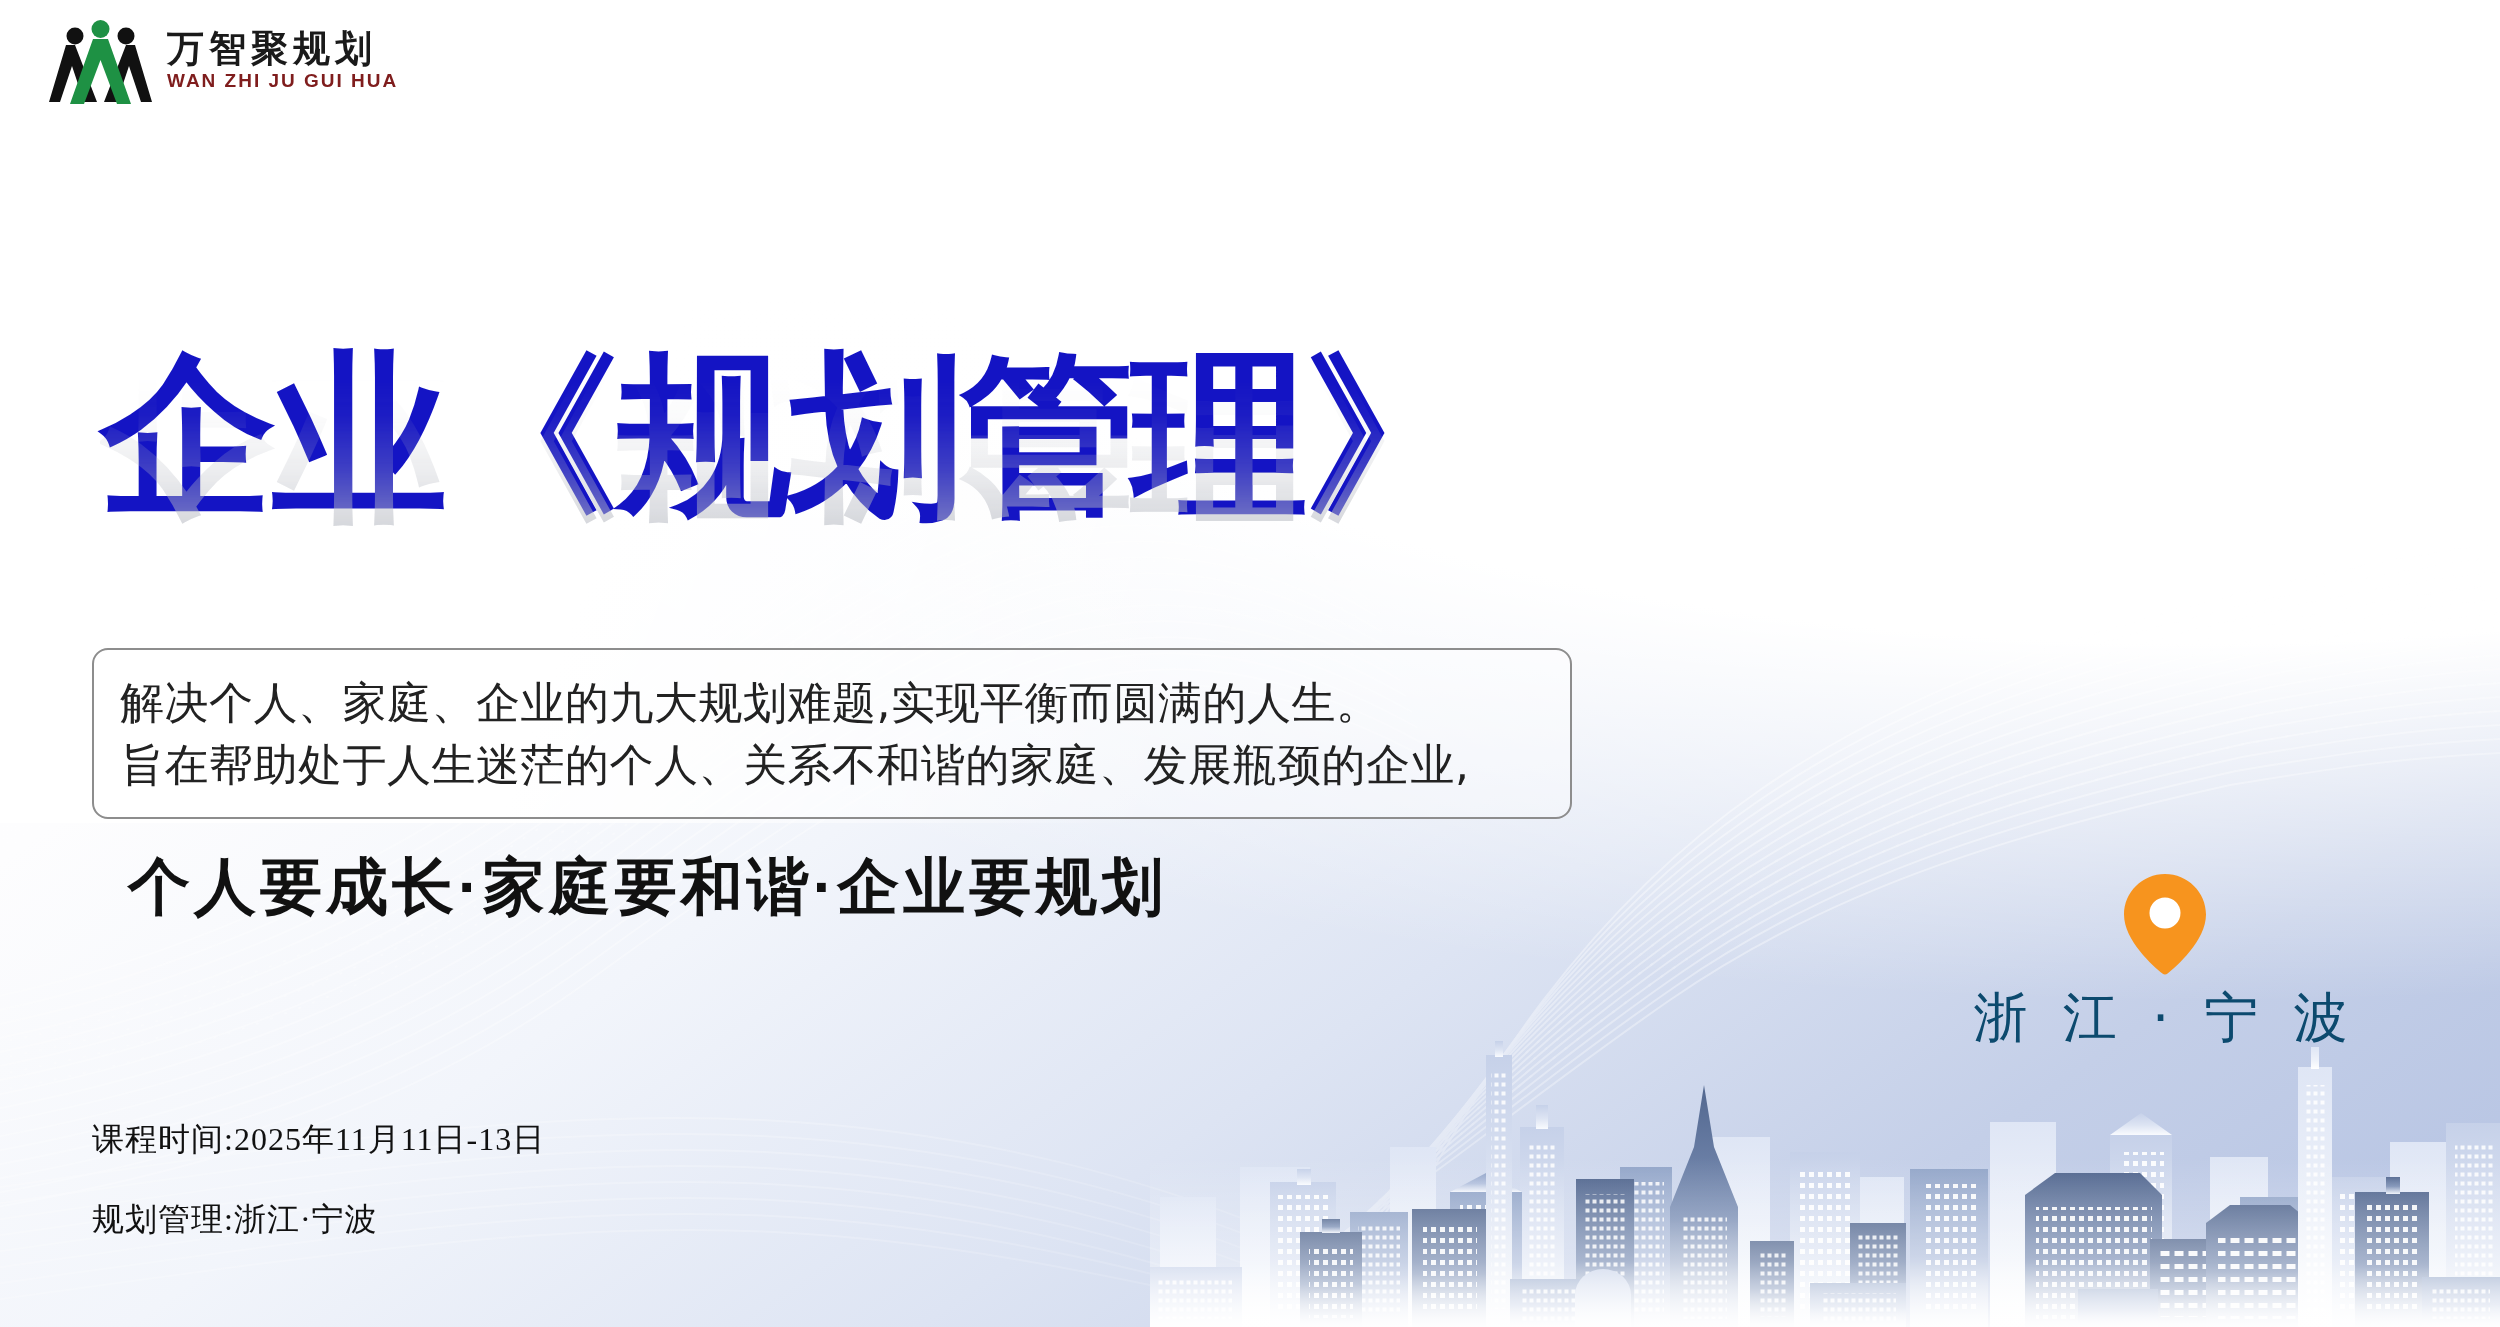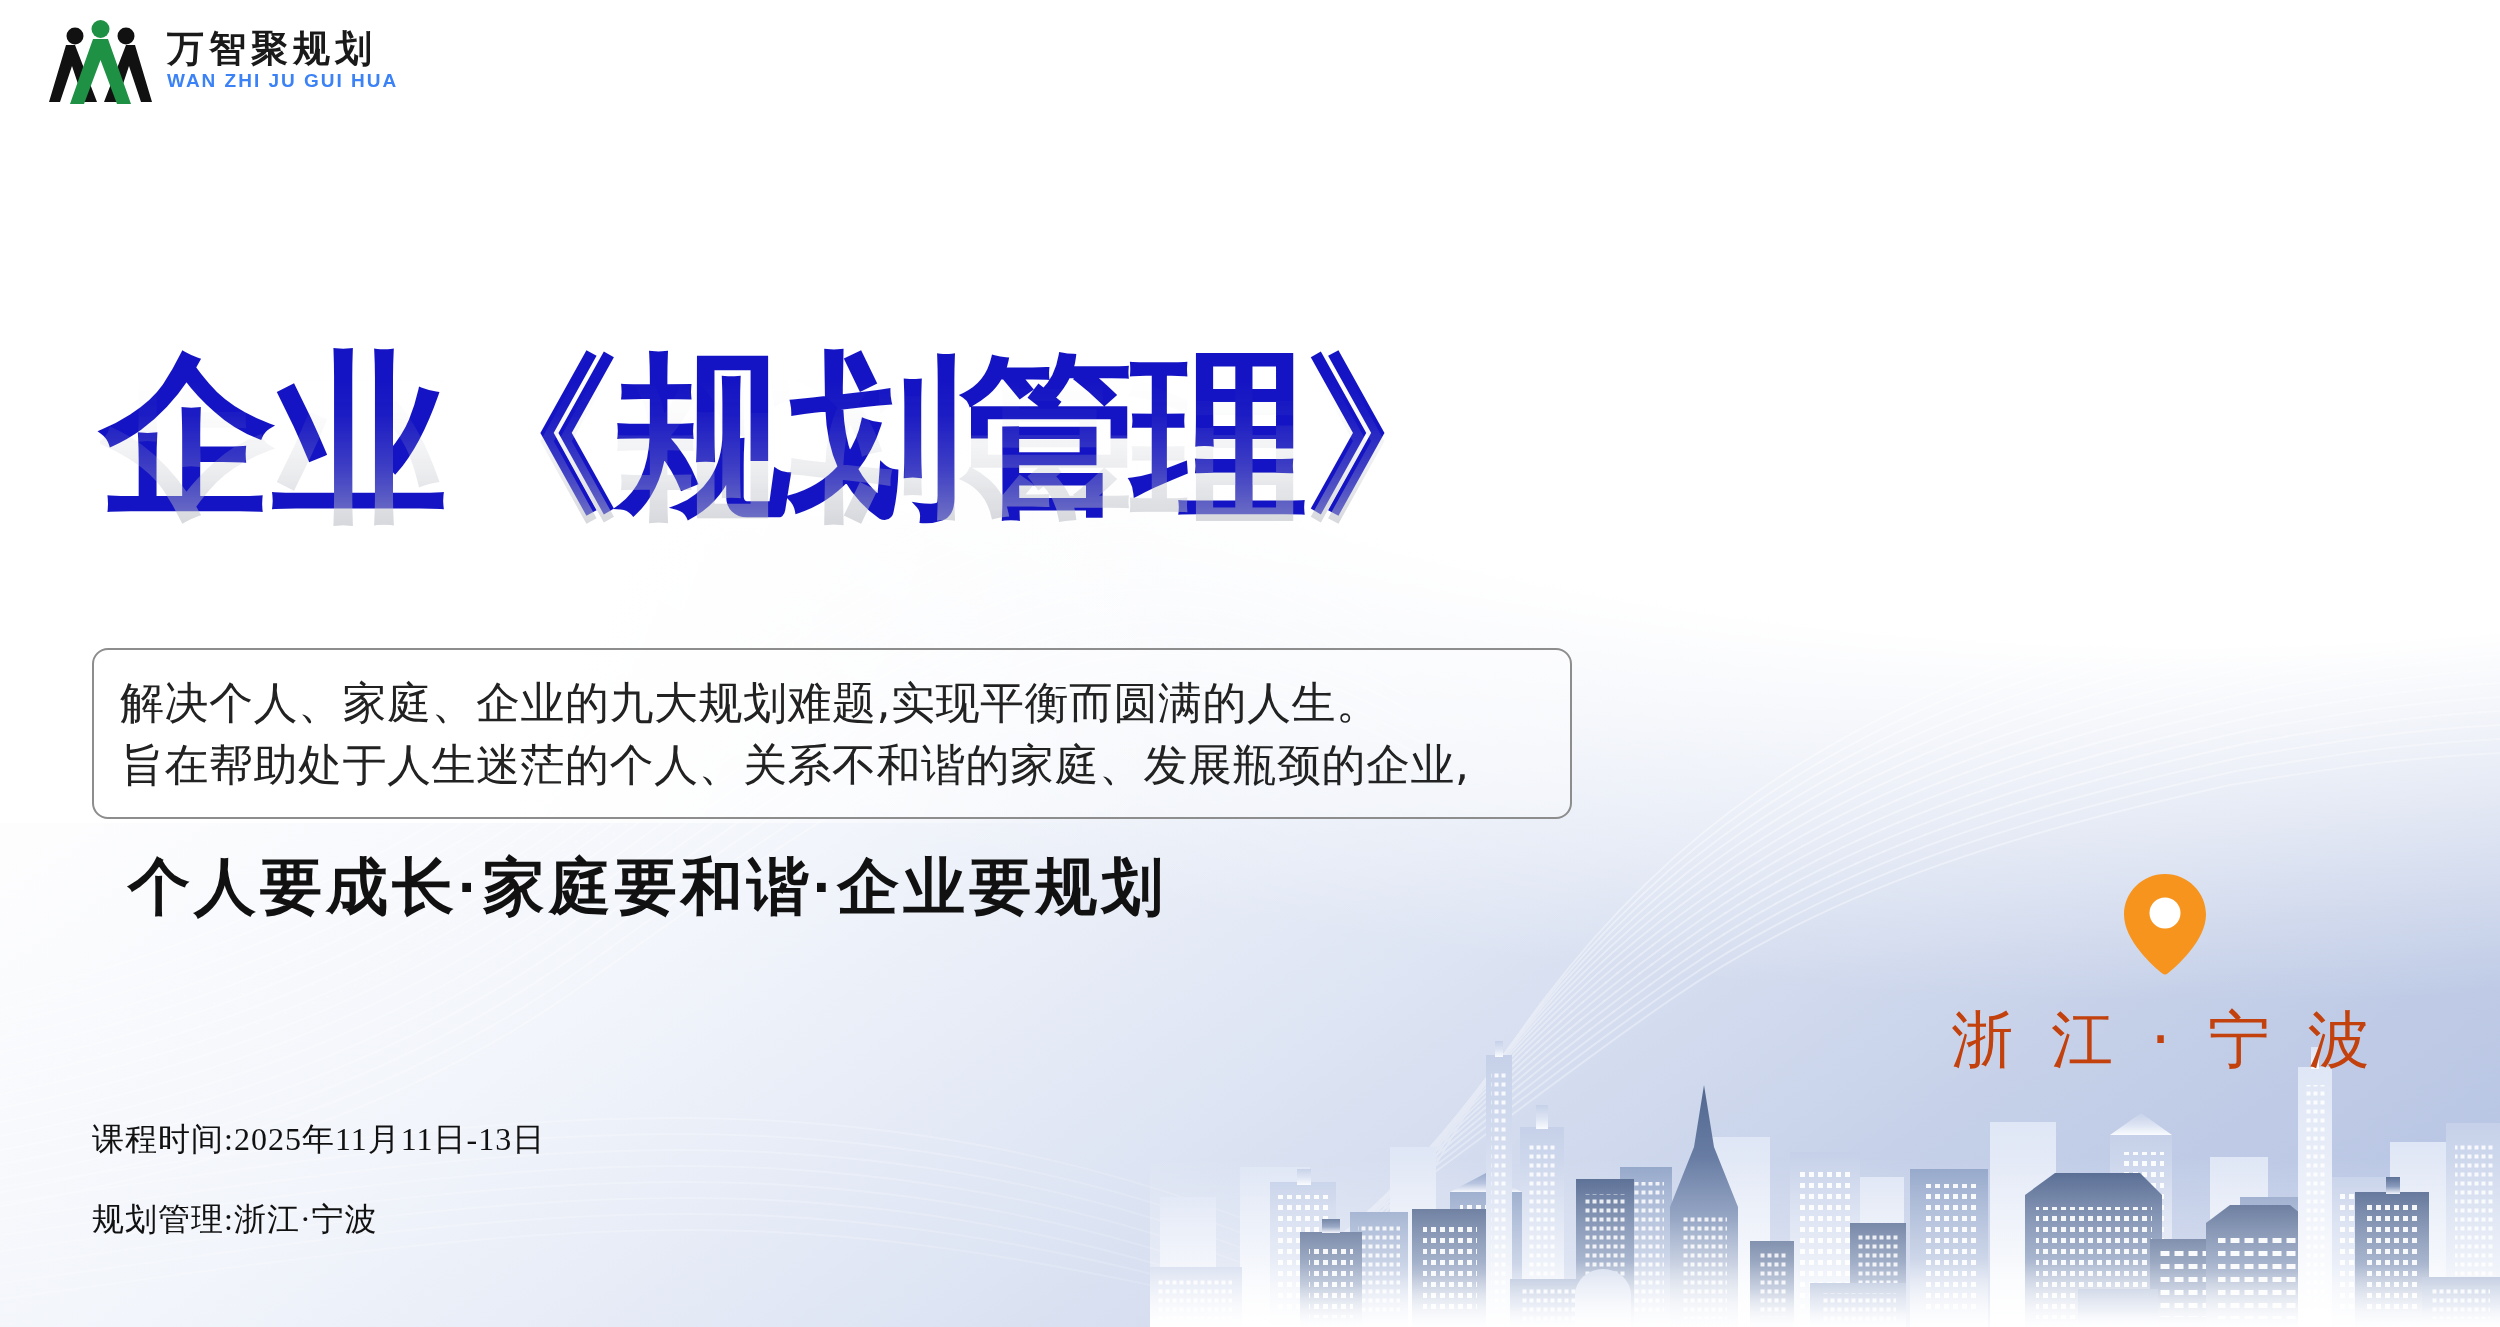--- a/index.html
+++ b/index.html
@@ -37,21 +37,21 @@
     z-index:40;
   }
   .logo-mark{width:105px;height:92px;flex:none;}
   .logo-words{display:flex;flex-direction:column;justify-content:center;}
   .logo-cn{
     font-family:"DejaVu Serif","Liberation Serif",serif;
     font-size:37px;color:#1a1a1a;letter-spacing:5px;font-weight:600;line-height:1.12;
   }
   .logo-en{
     font-family:"Liberation Sans",sans-serif;
-    font-size:19px;color:#3b82f6;letter-spacing:2.0px;font-weight:700;
+    font-size:19px;color:#7f1d1d;letter-spacing:2.0px;font-weight:700;
   }
 
   
   .headline-zone{position:absolute;left:100px;top:348px;z-index:30;}
   .headline{
     font-family:"DejaVu Sans","Liberation Sans",sans-serif;
     font-size:176px;line-height:1.0;
     font-weight:700;
     color:#1414c4;
     letter-spacing:-4px;
@@ -112,23 +112,23 @@
 
   
   .loc-badge{
     position:absolute;left:1955px;top:870px;
     width:420px;
     display:flex;flex-direction:column;align-items:center;
     z-index:35;
   }
   .loc-pin{width:96px;height:106px;display:block;}
   .loc-text{
-    margin-top:22px;
+    margin-top:6px;
     font-family:"DejaVu Sans","Liberation Sans",sans-serif;
-    font-size:62px;color:#c2410c;letter-spacing:9px;white-space:nowrap;
+    font-size:54px;color:#0c4a6e;letter-spacing:9px;white-space:nowrap;
   }
 
   
   .skyline{
     position:absolute;left:1150px;bottom:0;
     width:1350px;height:300px;
     z-index:20;
     pointer-events:none;
   }
   .skyline svg{display:block;width:100%;height:100%;}

